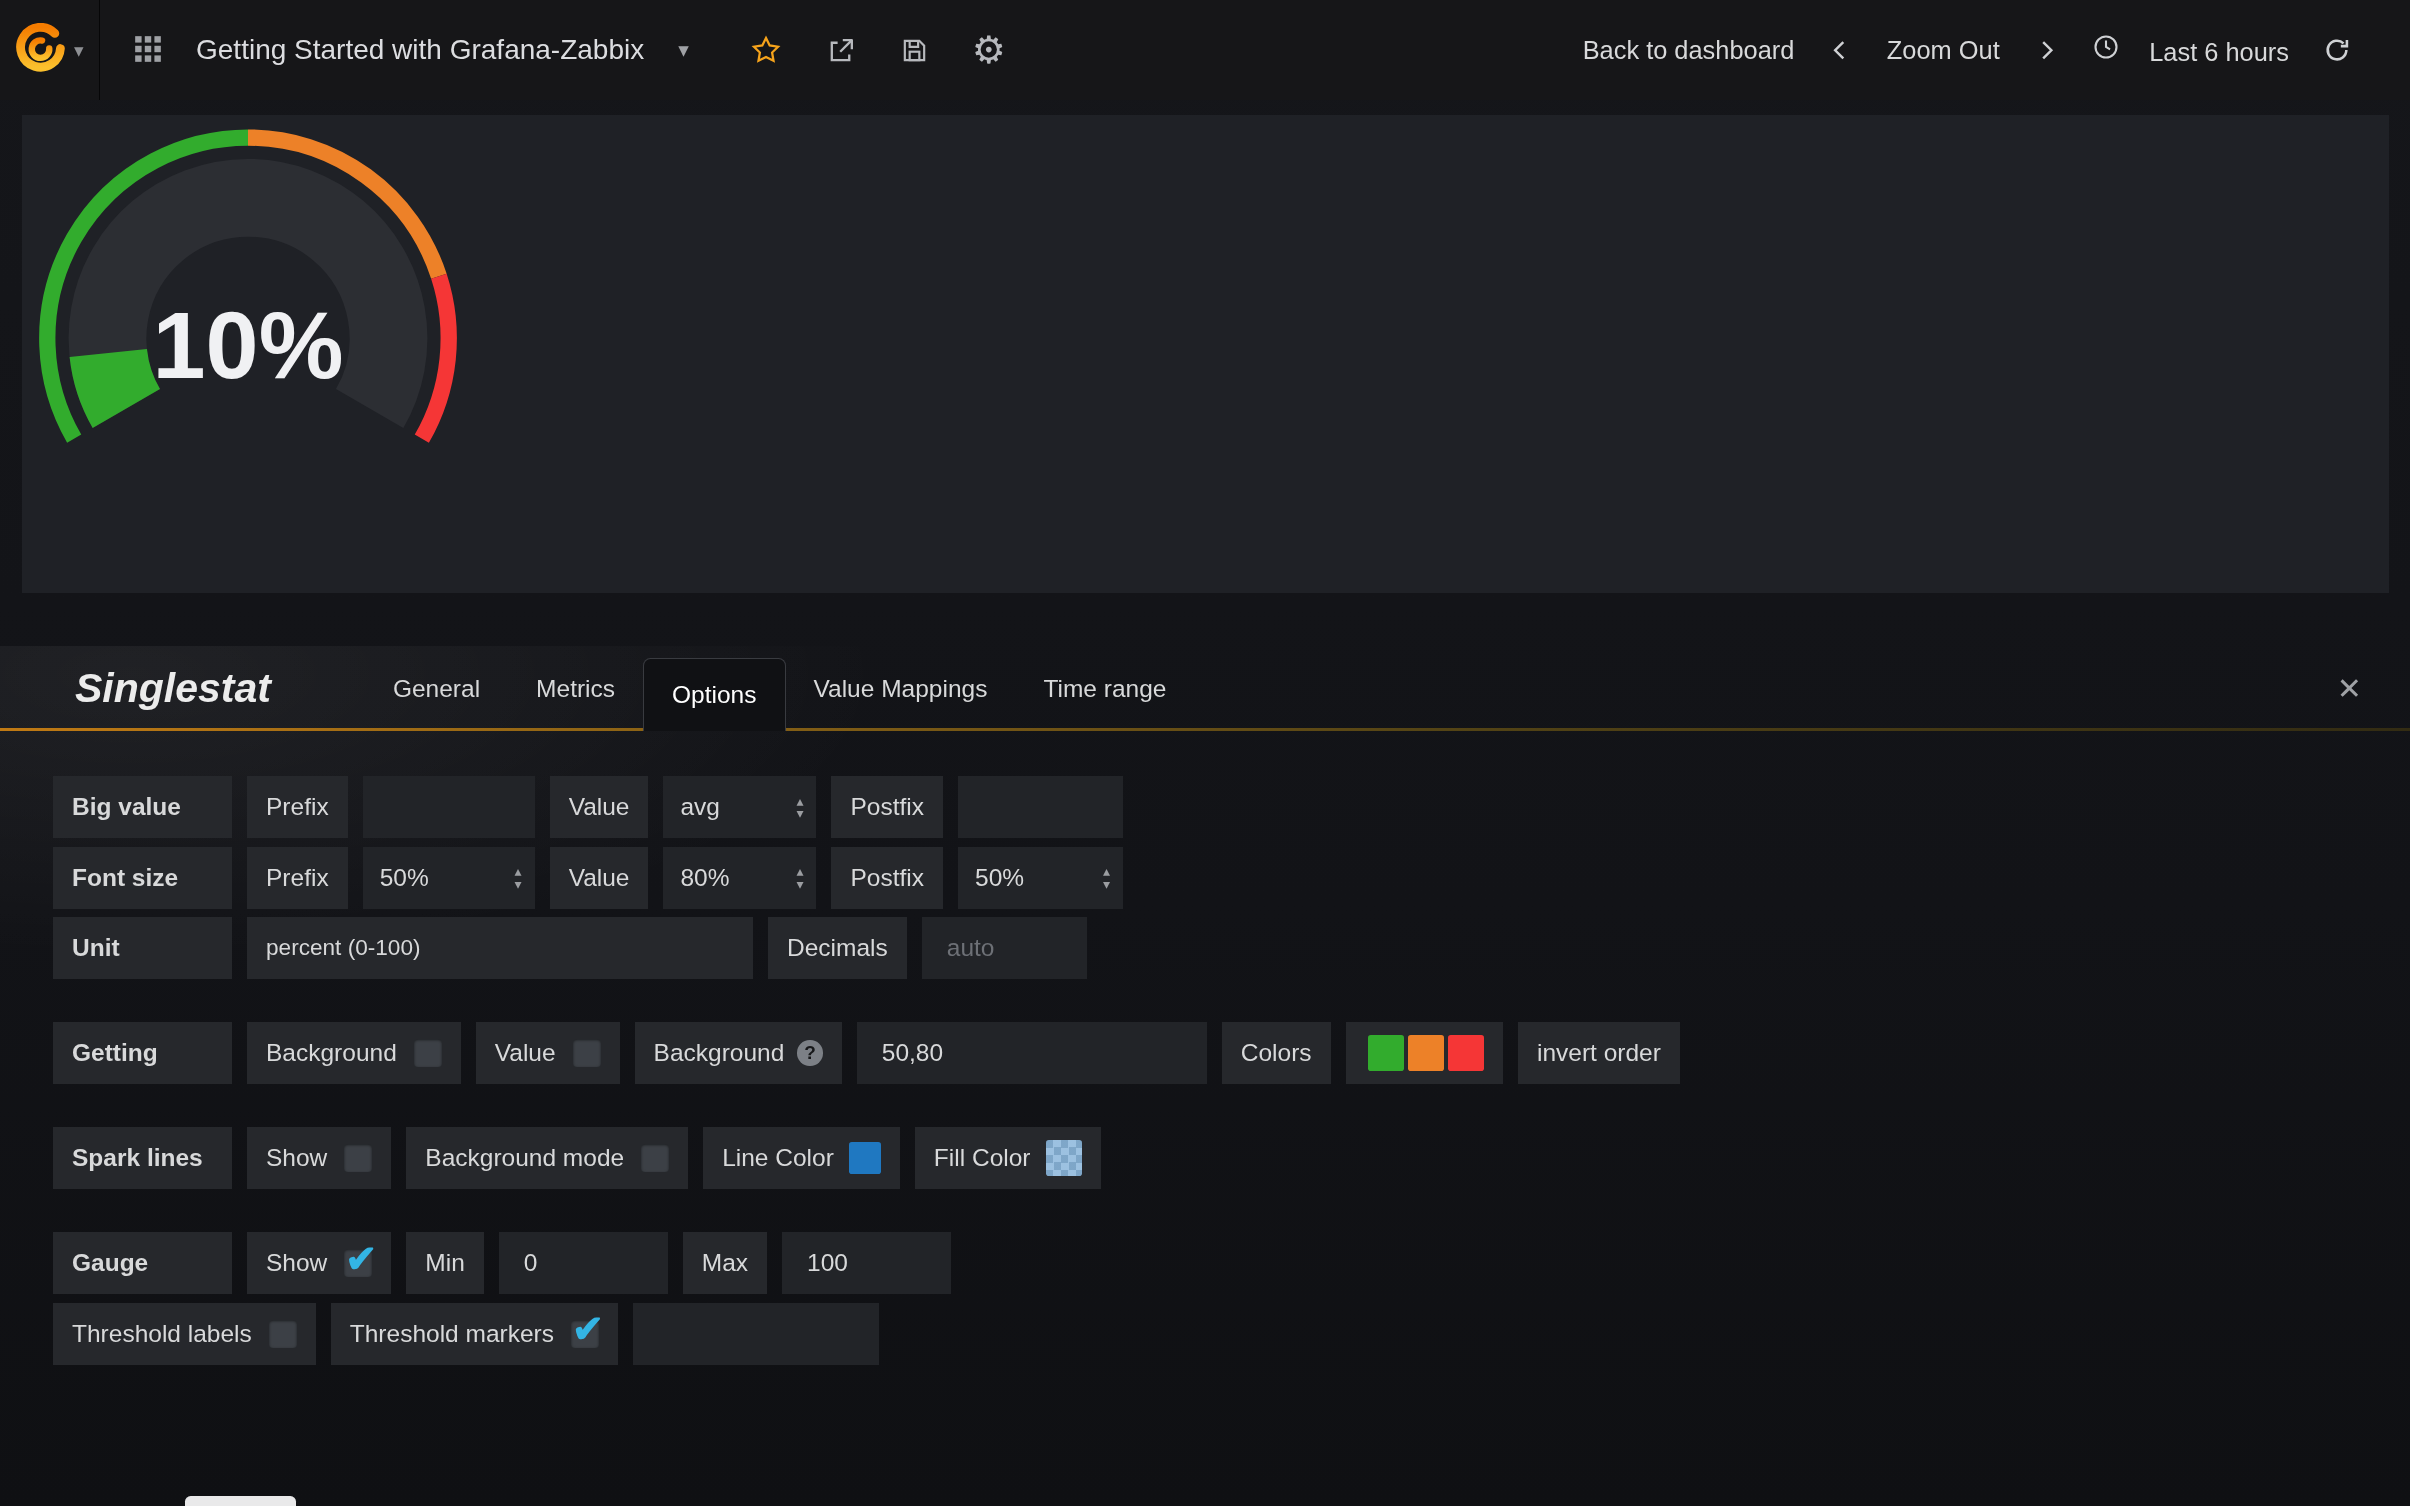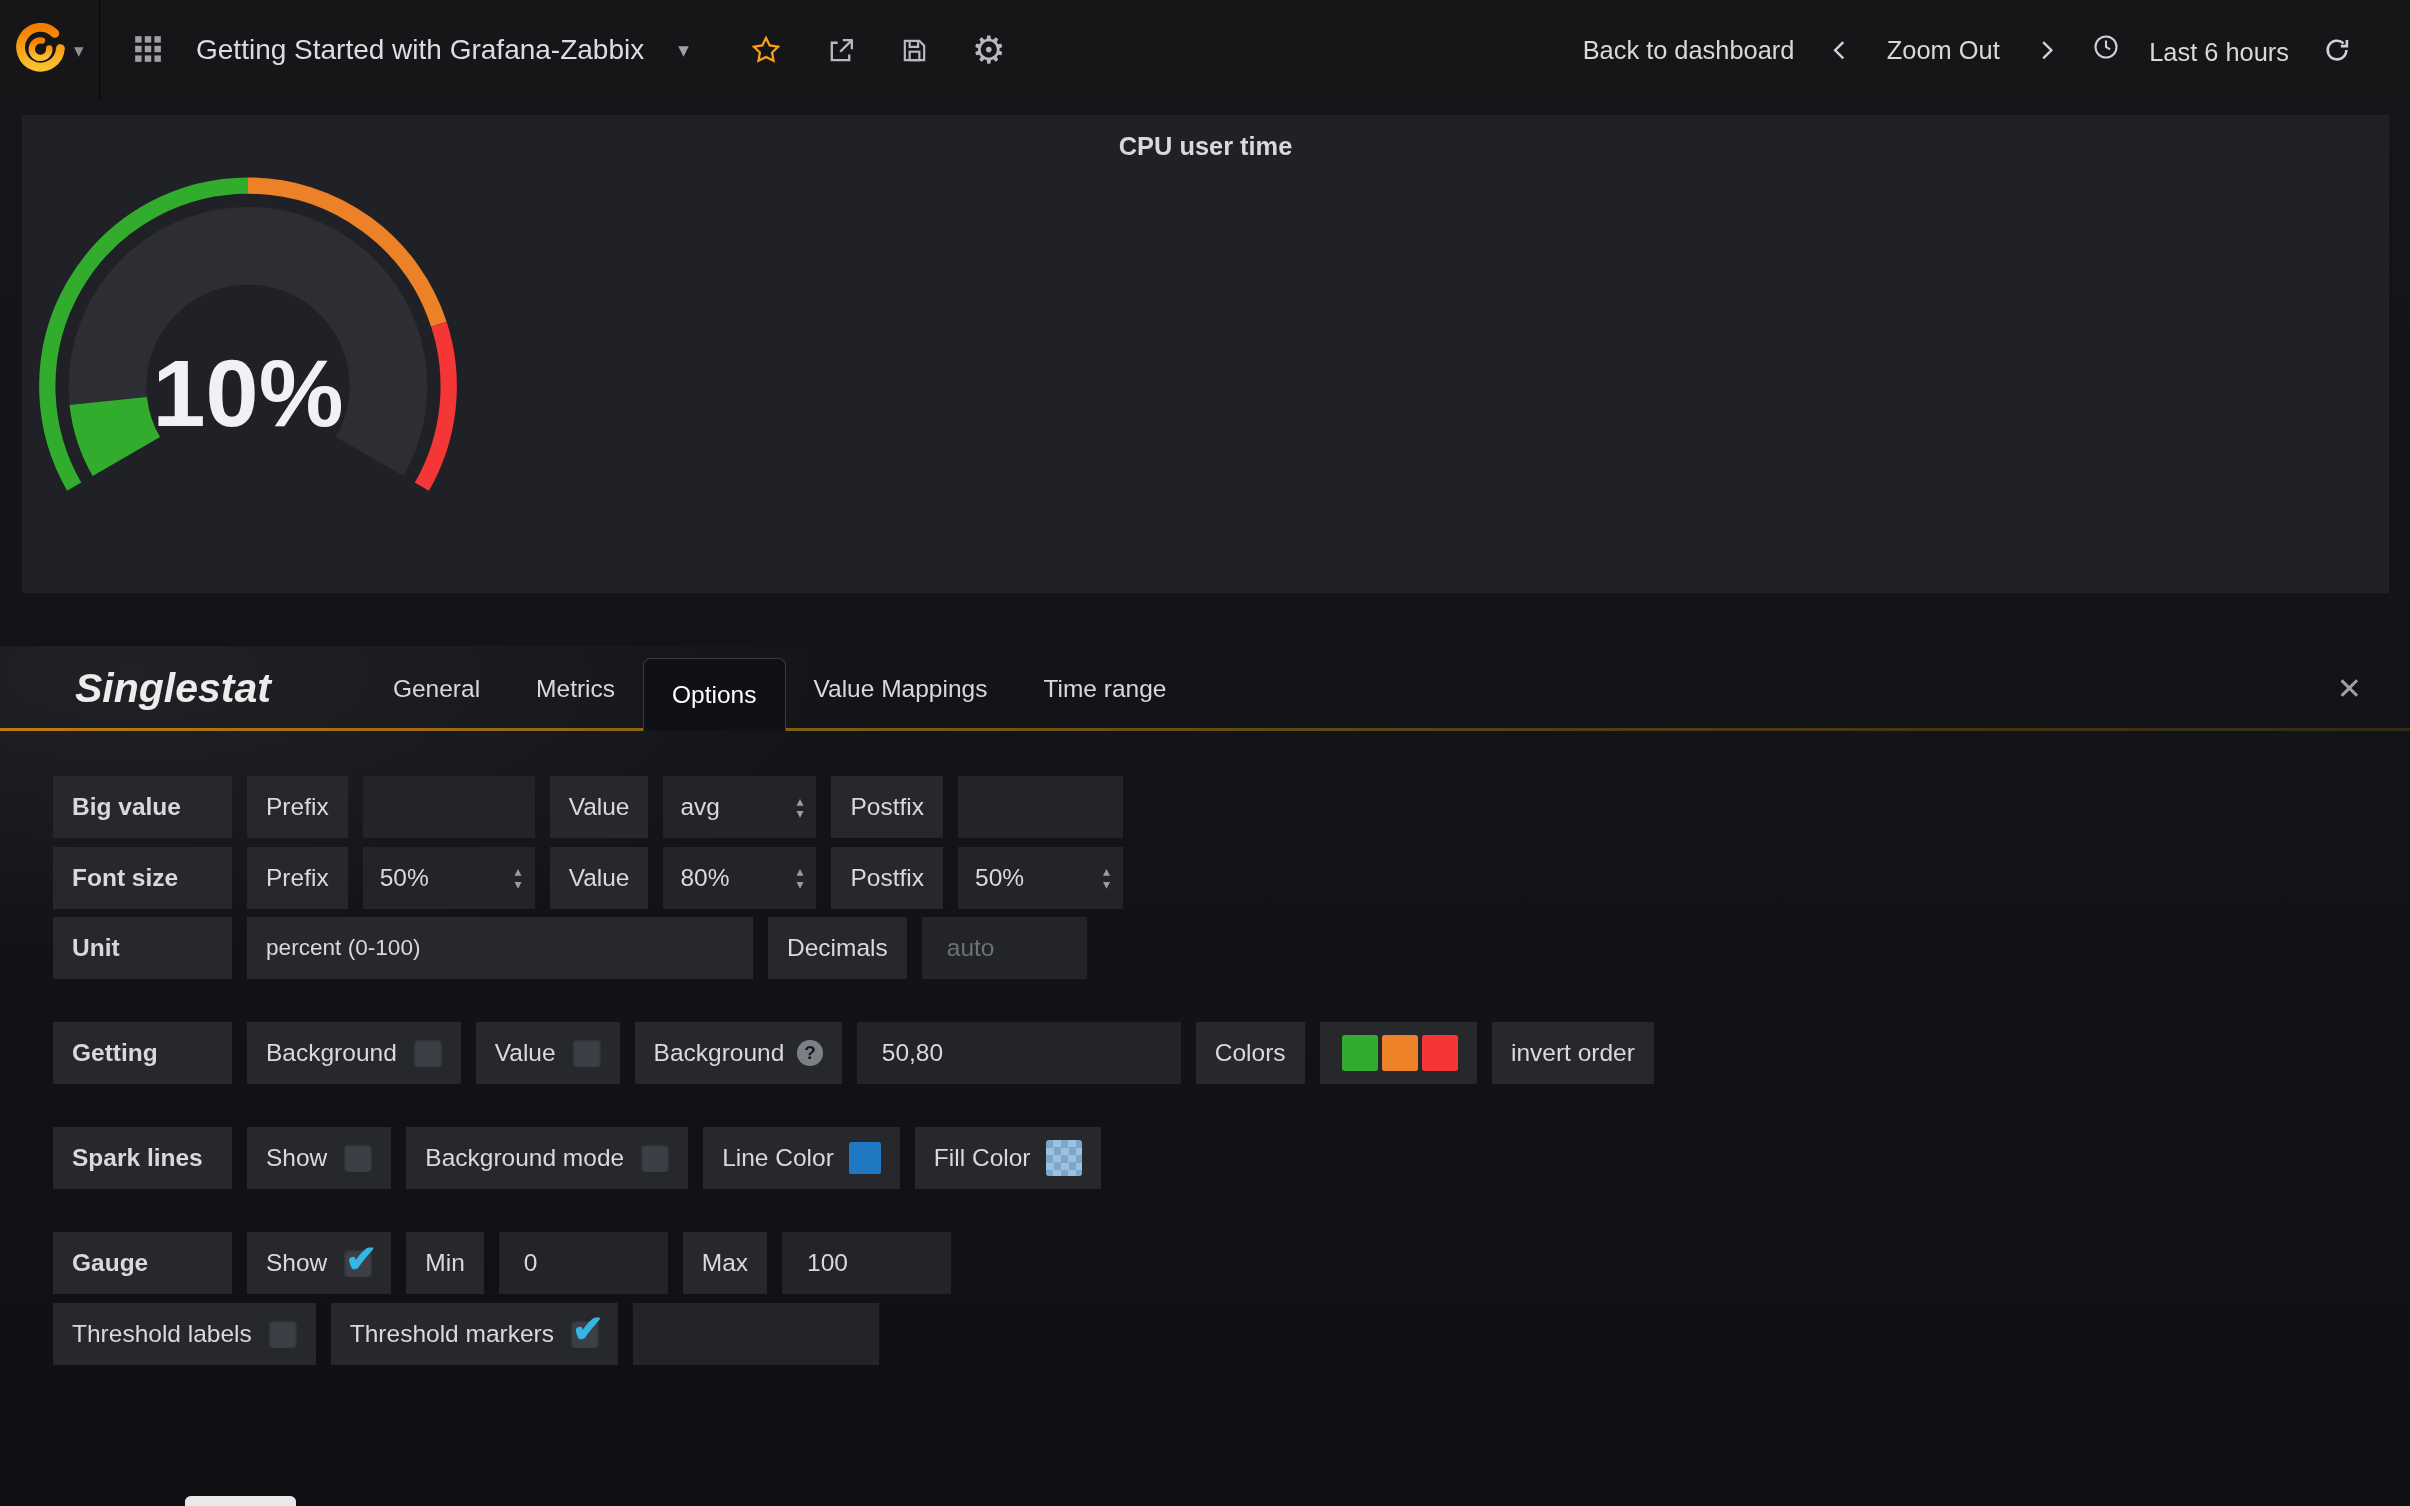--- a/index.html
+++ b/index.html
@@ -166,21 +166,20 @@
     <span class="icon-btn">
       <svg viewBox="0 0 24 24" width="28" height="28" fill="none" stroke="#cfd1d4" stroke-width="2.2">
         <path d="M20 12a8 8 0 1 1-2.4-5.7"></path>
           <path d="M20.5 3.5v5.2h-5.2"></path>
       </svg>
     </span>
   </div>
 </div>
 
 <div class="panel">
-  <div class="panel-title">CPU user time</div>
   <div class="gauge-wrap">
     <svg id="gauge-svg" viewBox="120 82 360 279" width="452" height="350">
       <path id="gauge-bg" fill="none" stroke="#2c2e33" stroke-width="62" d="M203.01,316.00 A112,112 0 1 1 396.99,316.00"></path>
       <path id="gauge-value-arc" fill="none" stroke-width="62" d="M203.01,316.00 A112,112 0 0 1 188.61,271.71" stroke="#32ac2d"></path>
       <path id="gauge-t0" fill="none" stroke-width="13" d="M161.44,340.00 A160,160 0 0 1 300.00,100.00" stroke="#32ac2d"></path>
       <path id="gauge-t1" fill="none" stroke-width="13" d="M300.00,100.00 A160,160 0 0 1 452.17,210.56" stroke="#ed8128"></path>
       <path id="gauge-t2" fill="none" stroke-width="13" d="M452.17,210.56 A160,160 0 0 1 438.56,340.00" stroke="#f53636"></path>
       <text x="300" y="292" text-anchor="middle" font-size="76" font-weight="bold" fill="#f0f1f3">10%</text>
     </svg>
   </div>
@@ -271,21 +270,21 @@
           <span class="checkbox"></span>
         </div>
         <div class="cell">
           <span>Value</span>
           <span class="checkbox"></span>
         </div>
         <div class="cell">
           <span>Background</span>
           <span class="help">?</span>
         </div>
-        <div class="cell input-cell" style="width:324px">
+        <div class="cell input-cell" style="width:350px">
           <input value="50,80" style="">
         </div>
         <div class="cell">Colors</div>
         <div class="cell">
           <span class="swatches">
             <span class="swatch" style="background: rgb(50, 172, 45);"></span>
             <span class="swatch" style="background: rgb(237, 129, 40);"></span>
             <span class="swatch" style="background: rgb(245, 54, 54);"></span>
           </span>
         </div>

